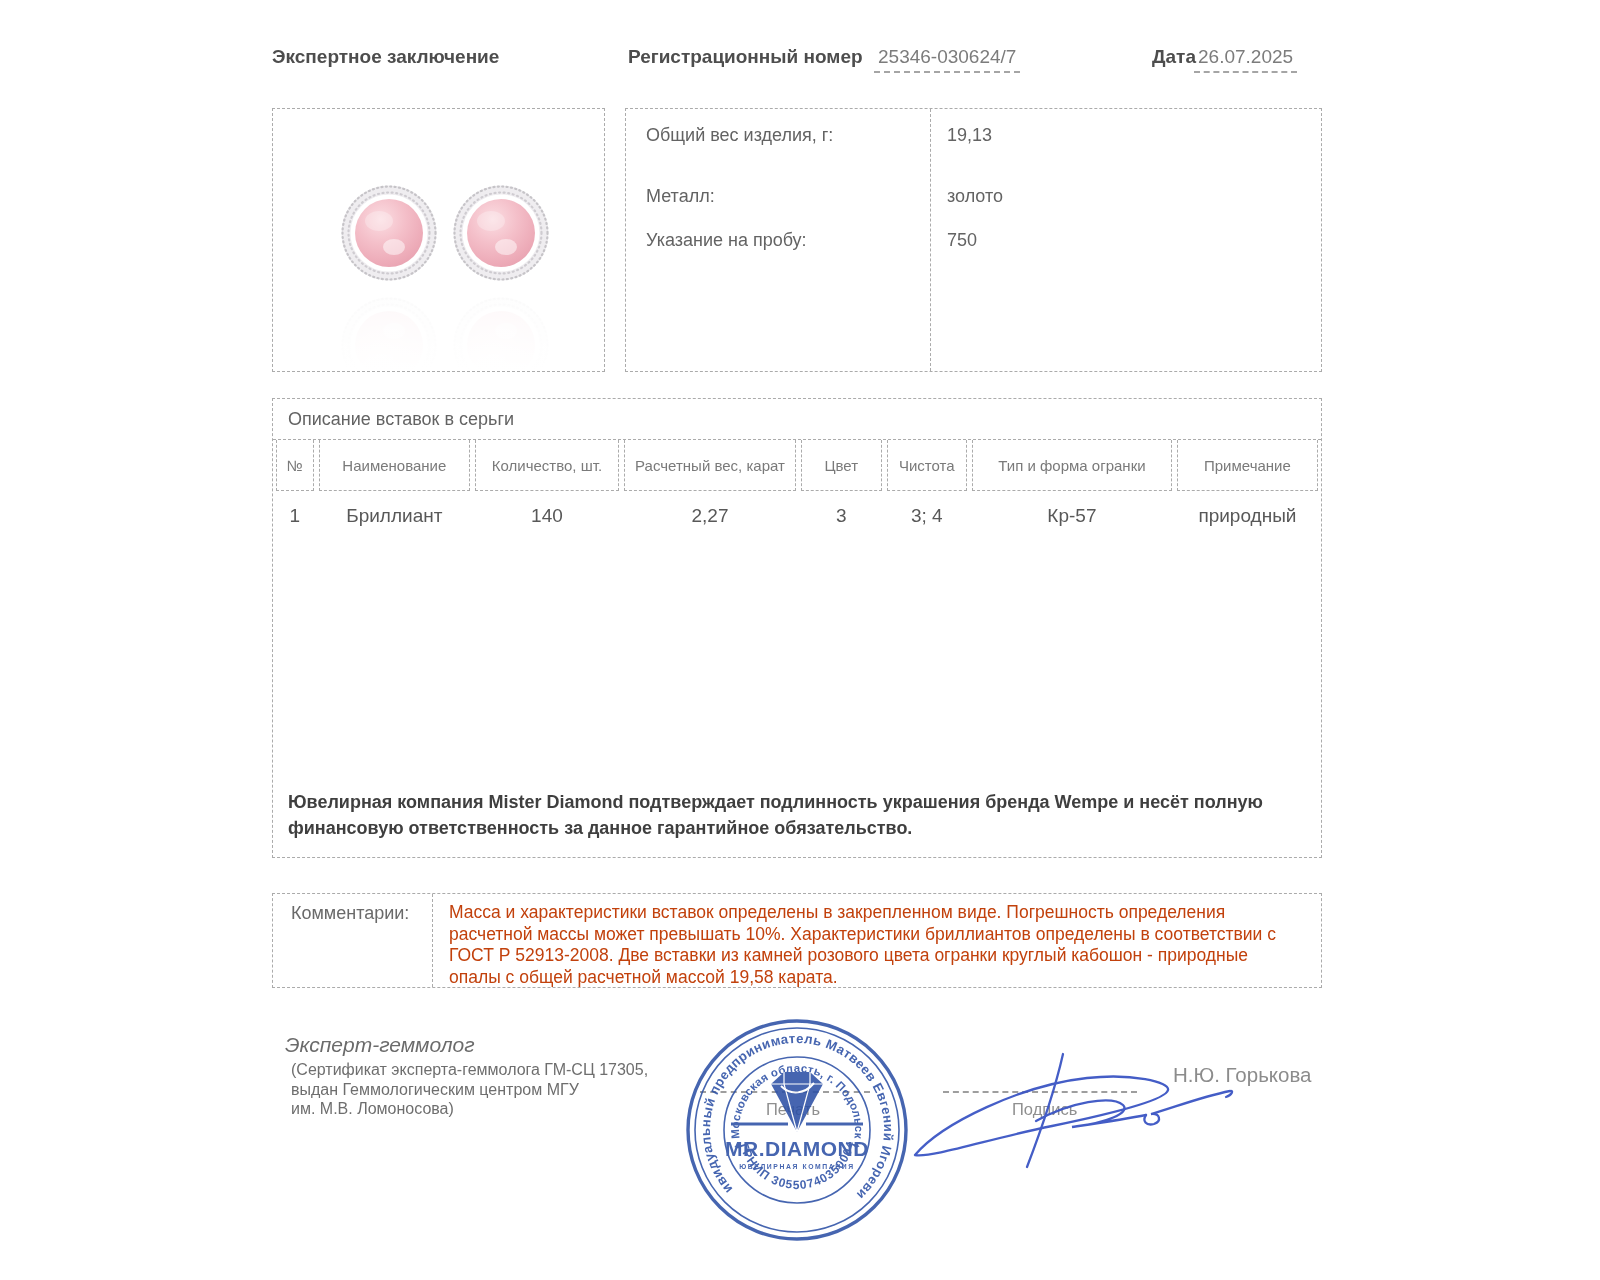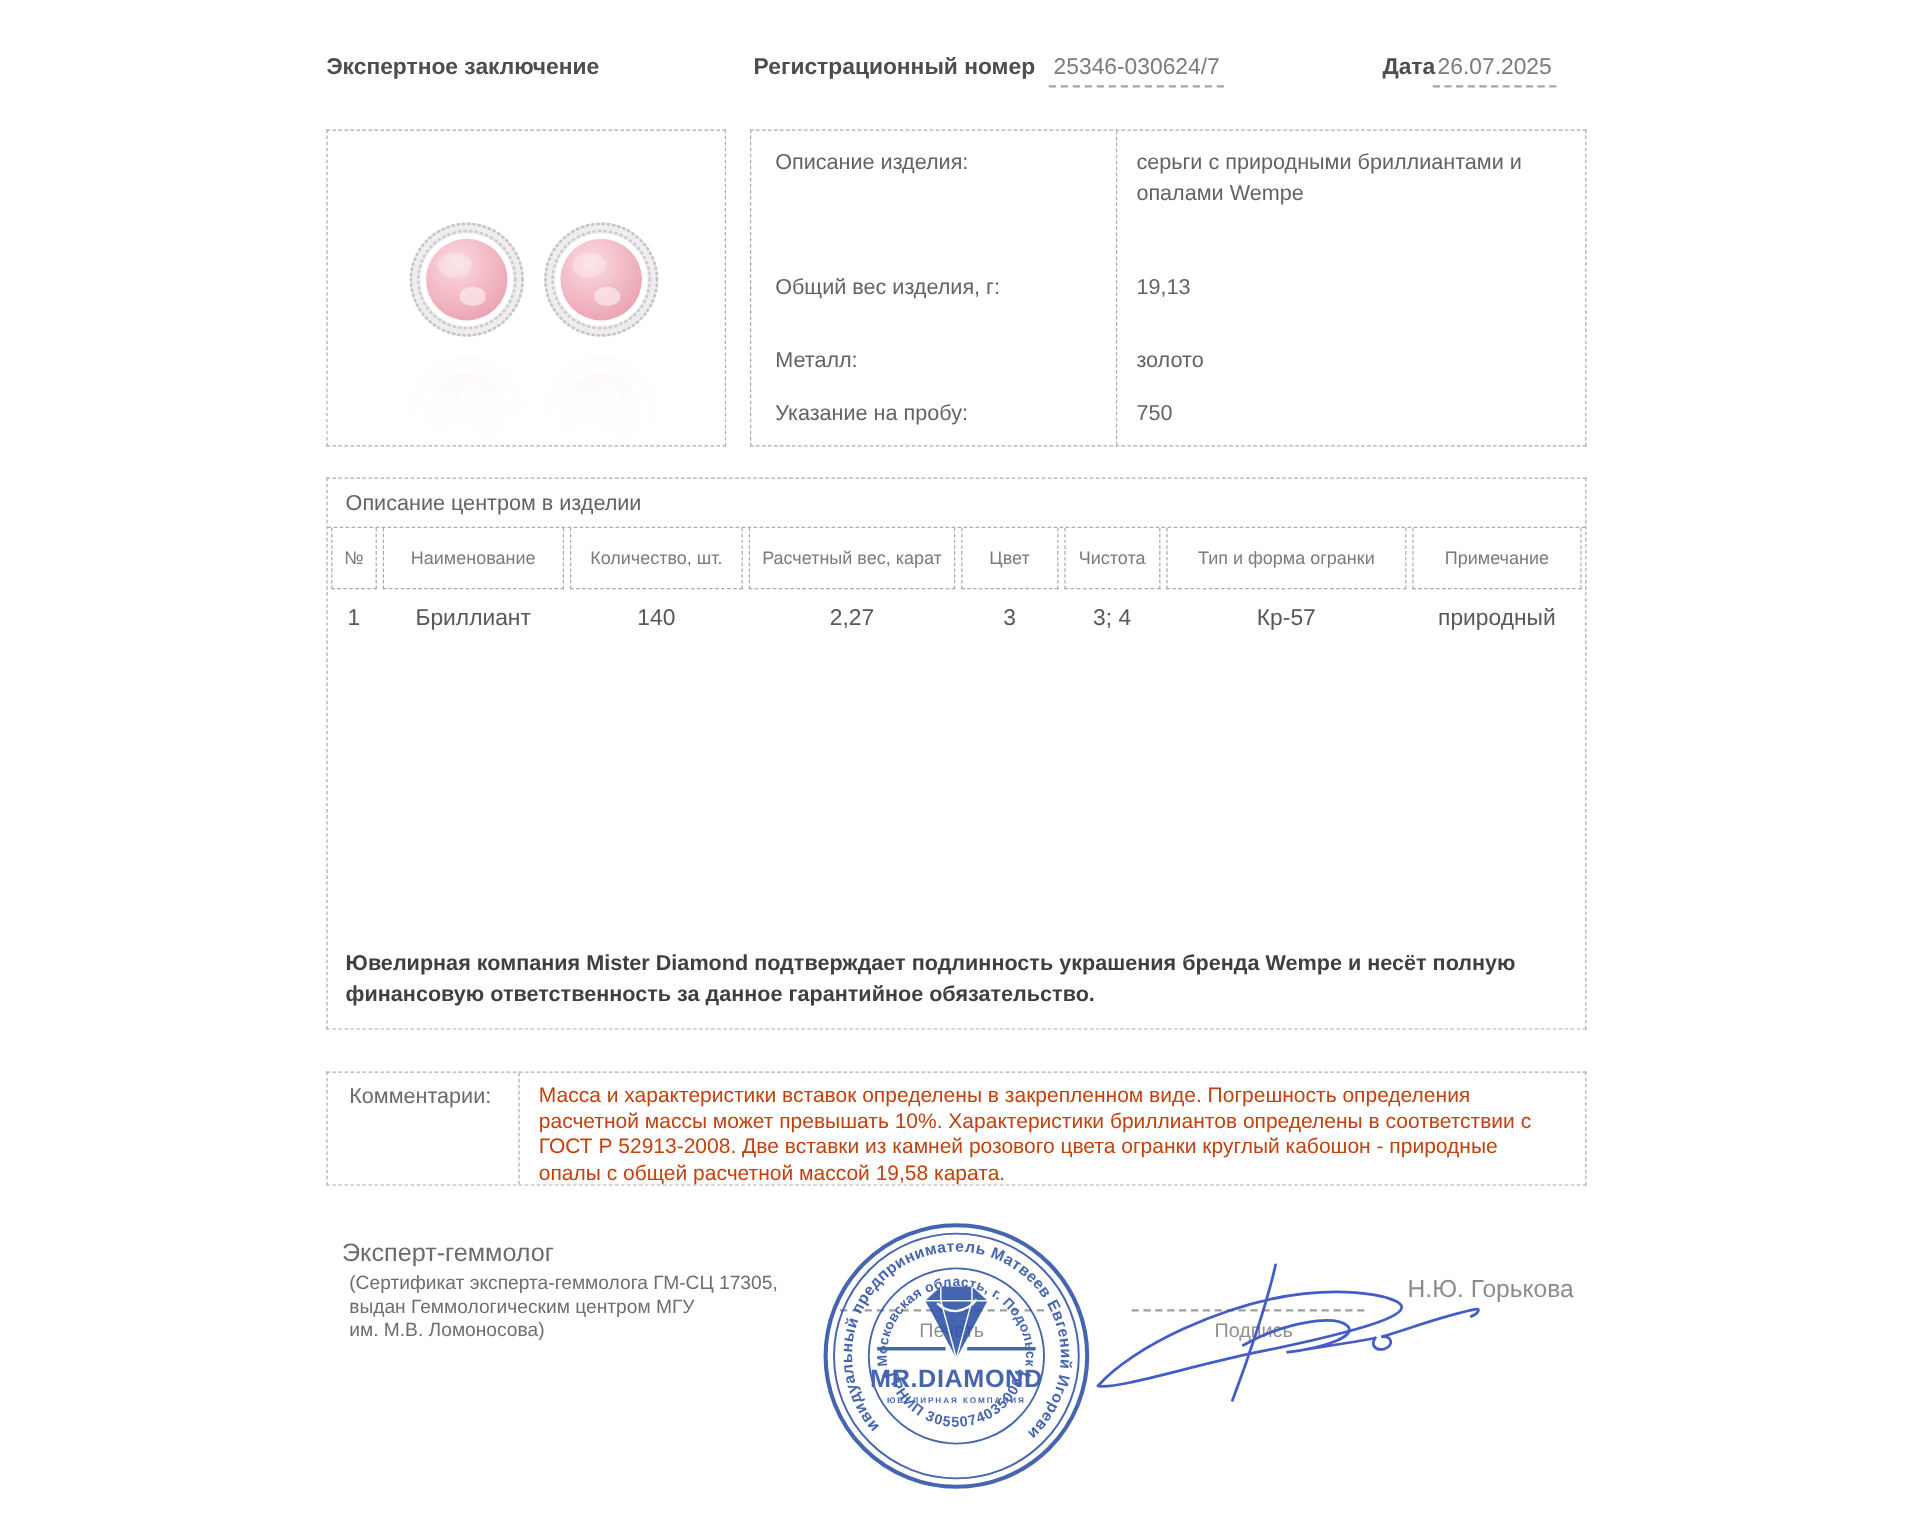--- a/index.html
+++ b/index.html
@@ -98,41 +98,37 @@
       </g>
     <g transform="translate(228,236) scale(1,-1)" opacity="0.16">
         <use href="#earring"></use>
       </g>
     <rect x="0" y="186" width="331" height="76" fill="url(#fadeG)"></rect>
   </svg>
 </div>
 
 <div class="abs dbox" style="left:625px;top:108px;width:697px;height:264px;padding-top:13px;">
   <div class="desc-divider"></div>
-  <div class="desc-row" style="margin-bottom:52px;">
-    <div class="desc-label">Описание изделия:</div>
-    <div class="desc-value">серьги с природными бриллиантами и опалами Wempe</div>
-  </div>
   <div class="desc-row" style="margin-bottom:18px;">
     <div class="desc-label">Общий вес изделия, г:</div>
     <div class="desc-value">19,13</div>
   </div>
   <div class="desc-row" style="margin-bottom:18px;margin-top:35px;">
     <div class="desc-label">Металл:</div>
     <div class="desc-value">золото</div>
   </div>
   <div class="desc-row">
     <div class="desc-label">Указание на пробу:</div>
     <div class="desc-value">750</div>
   </div>
 </div>
 
 <div class="abs dbox" style="left:272px;top:398px;width:1050px;height:460px;">
   <div class="tbl">
-    <div class="tbl-title">Описание центром в изделии</div>
+    <div class="tbl-title">Описание вставок в серьги</div>
     <div class="tbl-head">
       <div class="cell c0">№</div>
       <div class="cell c1">Наименование</div>
       <div class="cell c2">Количество, шт.</div>
       <div class="cell c3">Расчетный вес, карат</div>
       <div class="cell c4">Цвет</div>
       <div class="cell c5">Чистота</div>
       <div class="cell c6">Тип и форма огранки</div>
       <div class="cell c7">Примечание</div>
     </div>
@@ -151,21 +147,21 @@
   </div>
 </div>
 
 <div class="abs dbox" style="left:272px;top:893px;width:1050px;height:95px;">
   <div class="cm">
     <div class="cm-label">Комментарии:</div>
     <div class="cm-text">Масса и характеристики вставок определены в закрепленном виде. Погрешность определения расчетной массы может превышать 10%. Характеристики бриллиантов определены в соответствии с ГОСТ Р 52913-2008. Две вставки из камней розового цвета огранки круглый кабошон - природные опалы с общей расчетной массой 19,58 карата.</div>
   </div>
 </div>
 
-<div class="abs expert-title" style="left:285px;top:1033px;">Эксперт-геммолог</div>
+<div class="abs expert-title" style="left:285px;top:1033px;font-style:italic;">Эксперт-геммолог</div>
 <div class="abs expert-cert" style="left:270px;top:1060px;margin-left:21px;">
   <div>(Сертификат эксперта-геммолога ГМ-СЦ 17305,</div>
   <div>выдан Геммологическим центром МГУ</div>
   <div>им. М.В. Ломоносова)</div>
 </div>
 
 <div class="abs sig-line" style="left:700px;top:1091px;width:170px;"></div>
 <div class="abs sig-label" style="left:766px;top:1100px;">Печать</div>
 
 <div class="abs sig-line" style="left:943px;top:1091px;width:194px;"></div>

